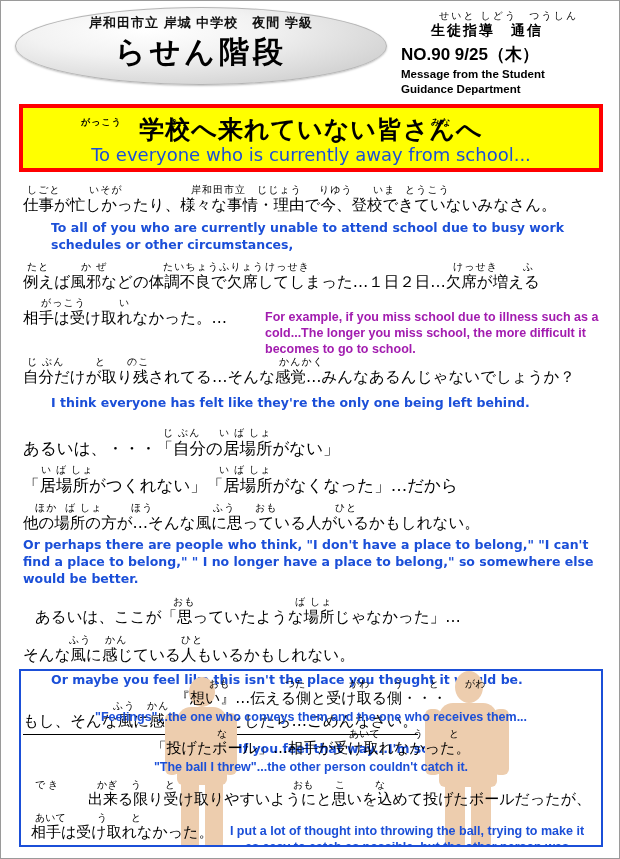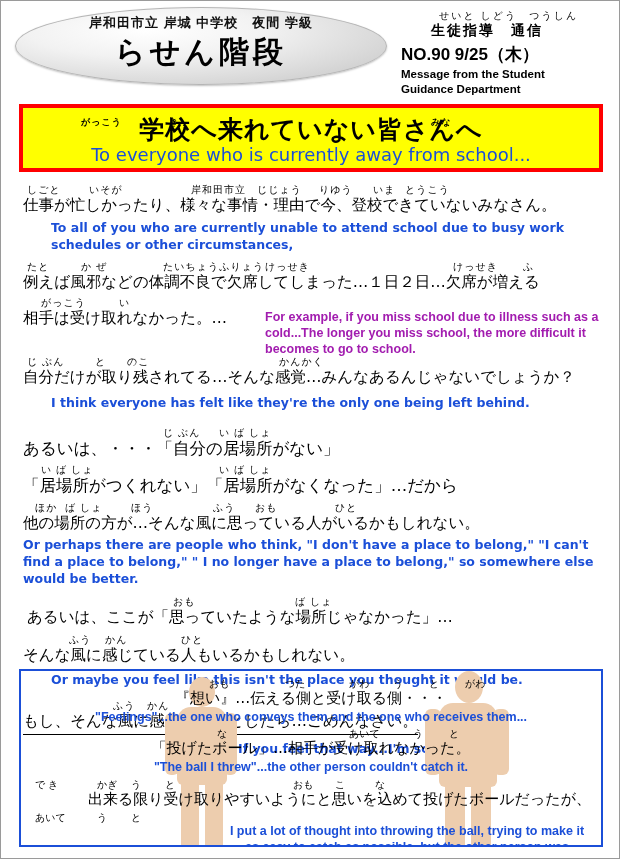--- a/index.html
+++ b/index.html
@@ -325,21 +325,21 @@
       </div>
       <div class="jp">他の場所の方が…そんな風に思っている人がいるかもしれない。</div>
       <div class="en" style="margin-top:2px;width:575px;">Or perhaps there are people who think, "I don't have a place to belong," "I can't find a place to belong," " I no longer have a place to belong," so somewhere else would be better.</div>
     </div>
 
     <div style="margin-top:8px;">
       <div class="ruby-line">
         <span class="ruby" style="left:150px;">おも</span>
         <span class="ruby" style="left:272px;">ば しょ</span>
       </div>
-      <div class="jp" style="margin-left:4px;">あるいは、ここが「思っていたような場所じゃなかった」…</div>
+      <div class="jp" style="margin-left:12px;">あるいは、ここが「思っていたような場所じゃなかった」…</div>
       <div class="ruby-line" style="margin-top:4px;">
         <span class="ruby" style="left:46px;">ふう</span>
         <span class="ruby" style="left:82px;">かん</span>
         <span class="ruby" style="left:158px;">ひと</span>
       </div>
       <div class="jp">そんな風に感じている人もいるかもしれない。</div>
       <div class="en indent" style="margin-top:6px;">Or maybe you feel like this isn't the place you thought it would be.</div>
     </div>
 
     <div style="margin-top:10px;">
@@ -405,18 +405,19 @@
         <span class="ruby" style="left:344px;">な</span>
       </div>
       <div class="bb-jp" style="text-align:right;">出来る限り受け取りやすいようにと思いを込めて投げたボールだったが、</div>
 
       <div style="position:relative;height:11px;margin-top:2px;">
         <span class="ruby" style="left:4px;">あいて</span>
         <span class="ruby" style="left:66px;">う</span>
         <span class="ruby" style="left:100px;">と</span>
       </div>
       <div style="position:relative;text-align:left;">
+        <span class="bb-jp" style="display:inline-block;">相手は受け取れなかった。</span>
         <span class="bb-en" style="position:absolute;left:196px;top:0;width:360px;text-align:center;display:inline-block;">I put a lot of thought into throwing the ball, trying to make it as easy to catch as possible, but the other person was unable to catch it.</span>
       </div>
     </div>
   </div>
 
 </div>
 
 </body></html>

